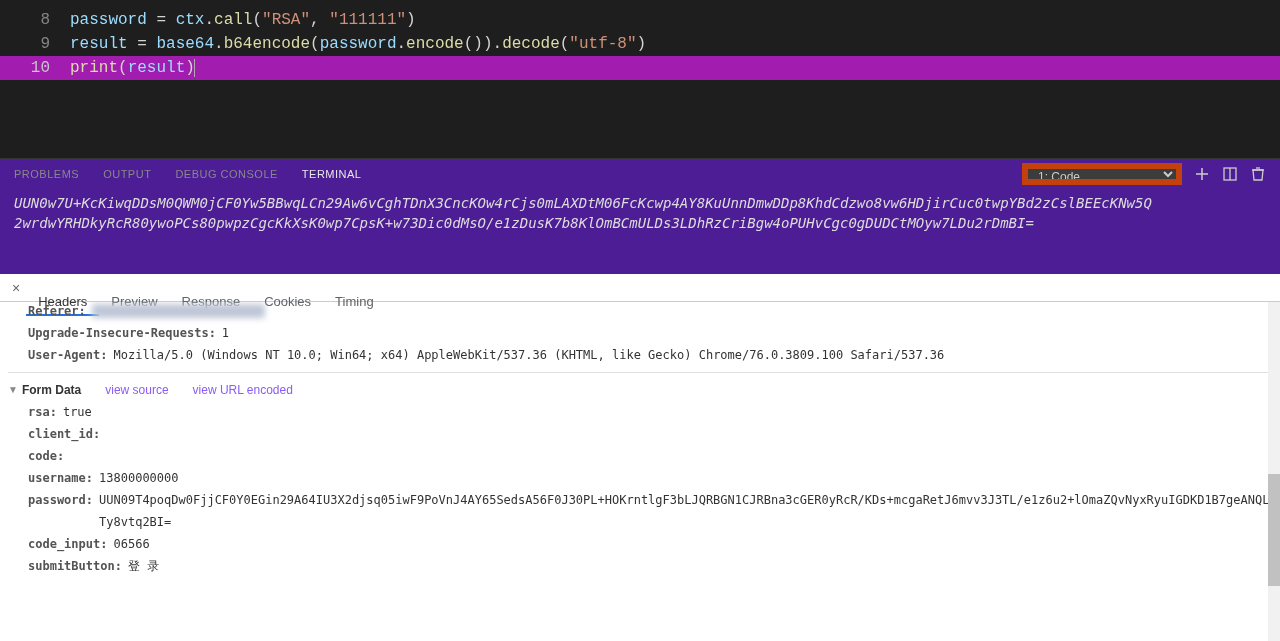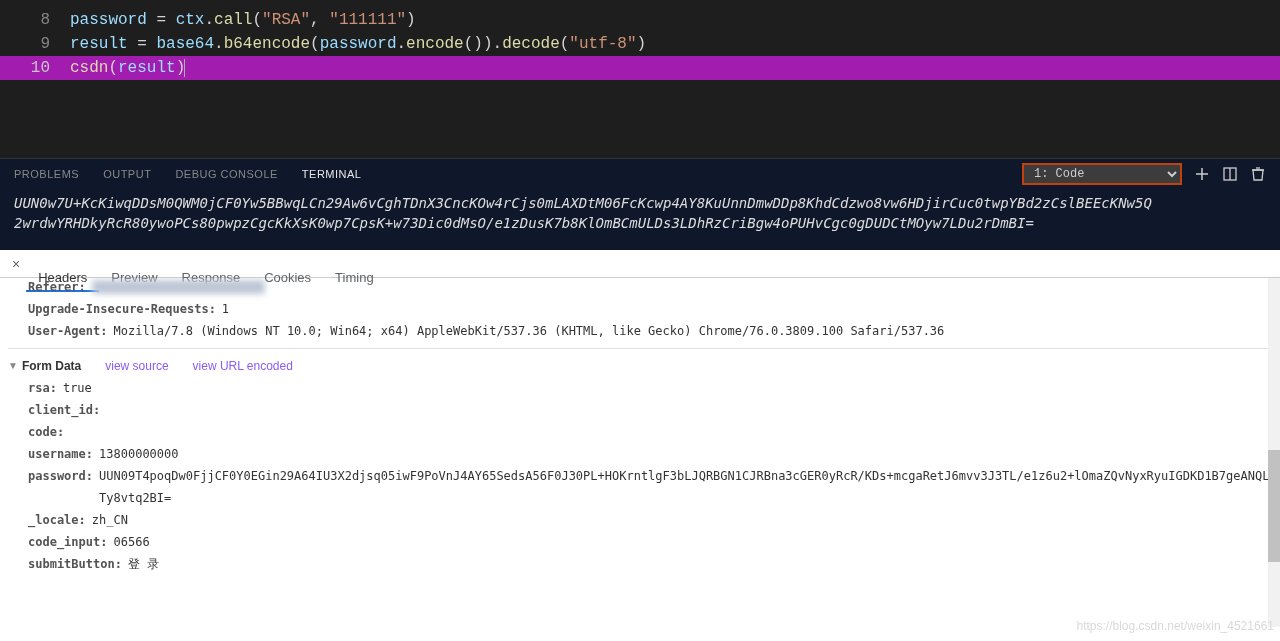--- a/index.html
+++ b/index.html
@@ -12,26 +12,26 @@
   .code { white-space: pre; position: relative; }
   .current-line { background: #a21caf; }
   .tok-string  { color: #ce9178; }
   .tok-func    { color: #dcdcaa; }
   .tok-ident   { color: #9cdcfe; }
   .tok-punct   { color: #d4d4d4; }
   .tok-builtin { color: #dcdcaa; }
   .cursor { display:inline-block; width:1px; height:18px; background:#aeafad; vertical-align:middle; margin-left:-1px;}
   
   
-  .panel { background: #0f172a; color: #cccccc; height: 92px; border-top: 1px solid #333; }
+  .panel { background: #4c1d95; color: #cccccc; height: 116px; border-top: 1px solid #333; }
   .panel-tabs { display: flex; align-items: center; height: 30px; padding: 0 14px; font-size: 11px; letter-spacing: 0.5px; }
   .panel-tab { color: #888; margin-right: 24px; cursor: pointer; }
   .panel-tab.active { color: #e7e7e7; }
   .panel-right { margin-left: auto; display: flex; align-items: center; gap: 12px; }
-  .panel-select { background: #3c3c3c; color: #ccc; border: 2px solid #c2410c; font-size: 12px; height: 22px; width: 160px; padding: 0 6px; font-family: Liberation Mono, monospace; }
+  .panel-select { background: #3c3c3c; color: #ccc; border: 6px solid #c2410c; font-size: 12px; height: 22px; width: 160px; padding: 0 6px; }
   .panel-icon { color: #ccc; cursor: pointer; font-size: 14px; }
   .panel-icon svg { width:16px; height:16px; display:block; }
   .terminal-output { font-family: Consolas, monospace; font-size: 14px; color: #dcdcdc; padding: 4px 14px; white-space: pre; overflow: hidden; line-height: 20px; font-style: italic; }
   
   
   .devtools { background: #ffffff; color: #333; height: 391px; font-size: 12px; position: relative; }
   .devtools-tabs { display: flex; align-items: center; border-bottom: 1px solid #ccc; height: 28px; padding-left: 6px; }
   .dev-close { color: #666; font-size: 14px; padding: 0 6px; cursor: pointer; }
   .dev-tab { padding: 0 12px; color: #5f6368; height: 28px; line-height: 28px; cursor: pointer; font-size: 13px; margin-top: 28px; }
   .dev-tab.active { color: #333; border-bottom: 2px solid #1a73e8; font-weight: 400; }
@@ -62,21 +62,21 @@
   <div class="line">
     <div class="gutter">8</div>
     <div class="code"><span class="tok-ident">password </span><span class="tok-punct">= </span><span class="tok-ident">ctx</span><span class="tok-punct">.</span><span class="tok-func">call</span><span class="tok-punct">(</span><span class="tok-string">"RSA"</span><span class="tok-punct">, </span><span class="tok-string">"111111"</span><span class="tok-punct">)</span></div>
   </div>
   <div class="line">
     <div class="gutter">9</div>
     <div class="code"><span class="tok-ident">result </span><span class="tok-punct">= </span><span class="tok-ident">base64</span><span class="tok-punct">.</span><span class="tok-func">b64encode</span><span class="tok-punct">(</span><span class="tok-ident">password</span><span class="tok-punct">.</span><span class="tok-func">encode</span><span class="tok-punct">()</span><span class="tok-punct">)</span><span class="tok-punct">.</span><span class="tok-func">decode</span><span class="tok-punct">(</span><span class="tok-string">"utf-8"</span><span class="tok-punct">)</span></div>
   </div>
   <div class="line current-line">
     <div class="gutter" style="color:#c6c6c6">10</div>
-    <div class="code"><span class="tok-builtin">csdn</span><span class="tok-punct">(</span><span class="tok-ident">result</span><span class="tok-punct">)</span><span class="cursor"></span></div>
+    <div class="code"><span class="tok-builtin">print</span><span class="tok-punct">(</span><span class="tok-ident">result</span><span class="tok-punct">)</span><span class="cursor"></span></div>
   </div>
 </div>
 
 <div class="panel">
   <div class="panel-tabs">
     <div class="panel-tab">PROBLEMS</div>
     <div class="panel-tab">OUTPUT</div>
     <div class="panel-tab">DEBUG CONSOLE</div>
     <div class="panel-tab active">TERMINAL</div>
     <div class="panel-right">
@@ -122,21 +122,21 @@
       <div class="hdr-row">
         <span class="hdr-key">Referer</span>
         <span class="hdr-val"><span class="blur">xxxxxxxxxxxxxxxxxxxxxxxx</span></span>
       </div>
       <div class="hdr-row">
         <span class="hdr-key">Upgrade-Insecure-Requests</span>
         <span class="hdr-val">1</span>
       </div>
       <div class="hdr-row">
         <span class="hdr-key">User-Agent</span>
-        <span class="hdr-val">Mozilla/7.8 (Windows NT 10.0; Win64; x64) AppleWebKit/537.36 (KHTML, like Gecko) Chrome/76.0.3809.100 Safari/537.36</span>
+        <span class="hdr-val">Mozilla/5.0 (Windows NT 10.0; Win64; x64) AppleWebKit/537.36 (KHTML, like Gecko) Chrome/76.0.3809.100 Safari/537.36</span>
       </div>
     </div>
 
     <div class="section">
       <div class="section-head">
         <span class="disclosure">▼</span>
         <span class="section-title">Form Data</span>
         <span class="section-link">view source</span>
         <span class="section-link">view URL encoded</span>
       </div>
@@ -155,24 +155,20 @@
           </div>
         <div class="form-row">
             <span class="form-key">username</span>
             <span class="form-val">13800000000</span>
           </div>
         <div class="form-row">
             <span class="form-key">password</span>
             <span class="form-val">UUN09T4poqDw0FjjCF0Y0EGin29A64IU3X2djsq05iwF9PoVnJ4AY65SedsA56F0J30PL+HOKrntlgF3bLJQRBGN1CJRBna3cGER0yRcR/KDs+mcgaRetJ6mvv3J3TL/e1z6u2+lOmaZQvNyxRyuIGDKD1B7geANQLTy8vtq2BI=</span>
           </div>
         <div class="form-row">
-            <span class="form-key">_locale</span>
-            <span class="form-val">zh_CN</span>
-          </div>
-        <div class="form-row">
             <span class="form-key">code_input</span>
             <span class="form-val">06566</span>
           </div>
         <div class="form-row">
             <span class="form-key">submitButton</span>
             <span class="form-val">登 录</span>
           </div>
       </div>
     </div>
   </div>

